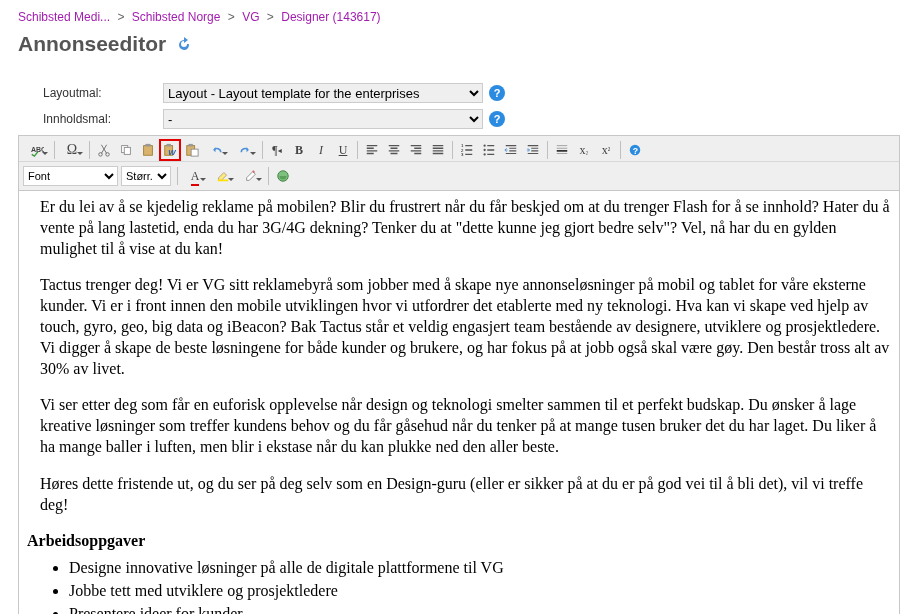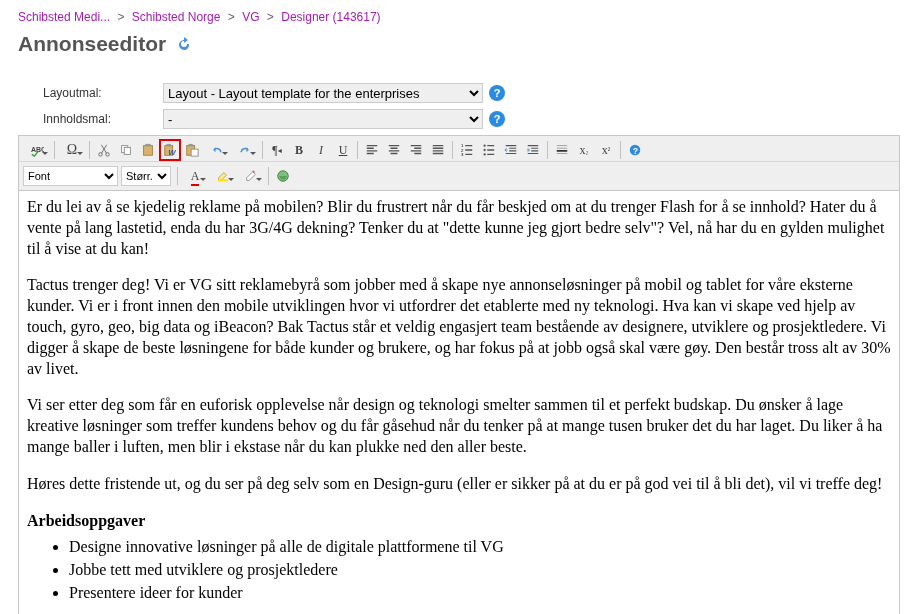--- a/index.html
+++ b/index.html
@@ -136,21 +136,21 @@
     padding: 6px 8px 6px 8px;
     font-family: "Times New Roman", Times, serif;
     font-size: 16px;
     line-height: 1.3;
     color: #000;
     height: 416px;
     overflow: auto;
     outline: none;
   }
   .editor-content p {
-    margin: 0 0 16px 0;
+    margin: 0 0 16px 13px;
   }
   .editor-content ul {
     margin: 2px 0 8px 0;
     padding-left: 42px;
   }
   .editor-content li {
     margin-bottom: 2px;
   }
   .editor-content strong.section {
     display: block;

